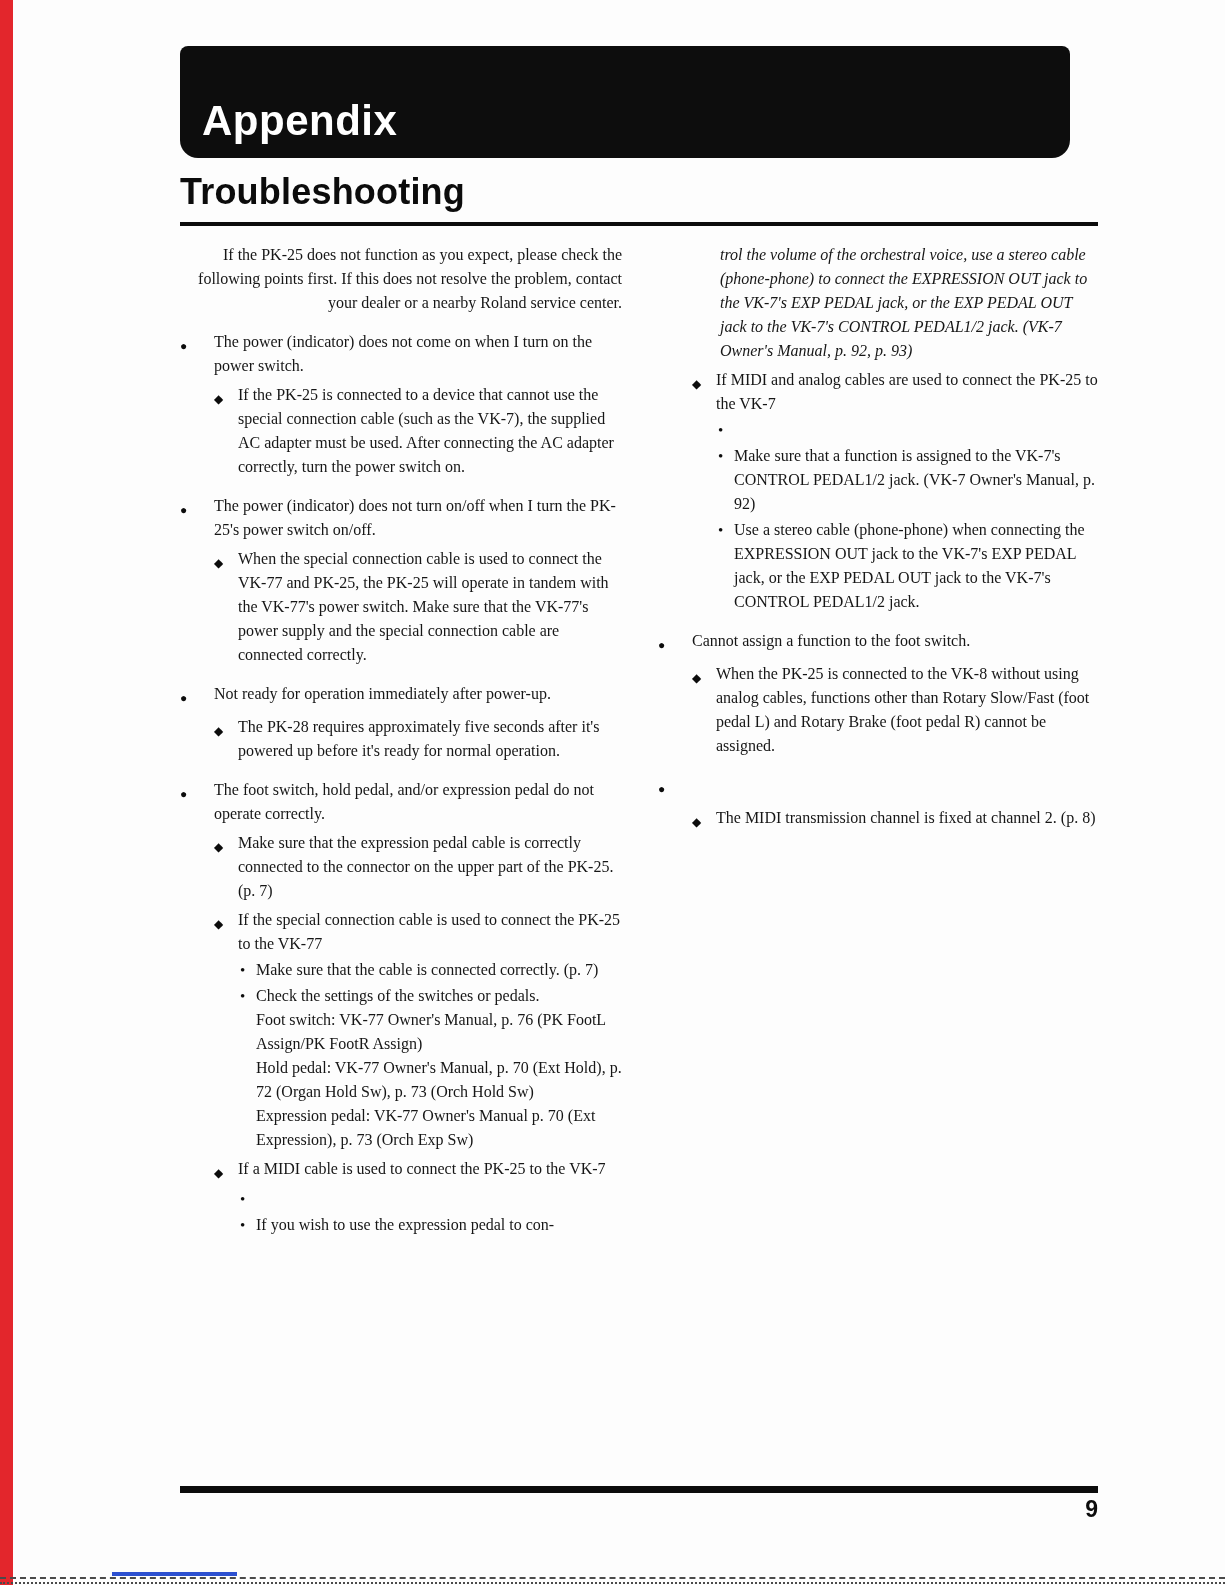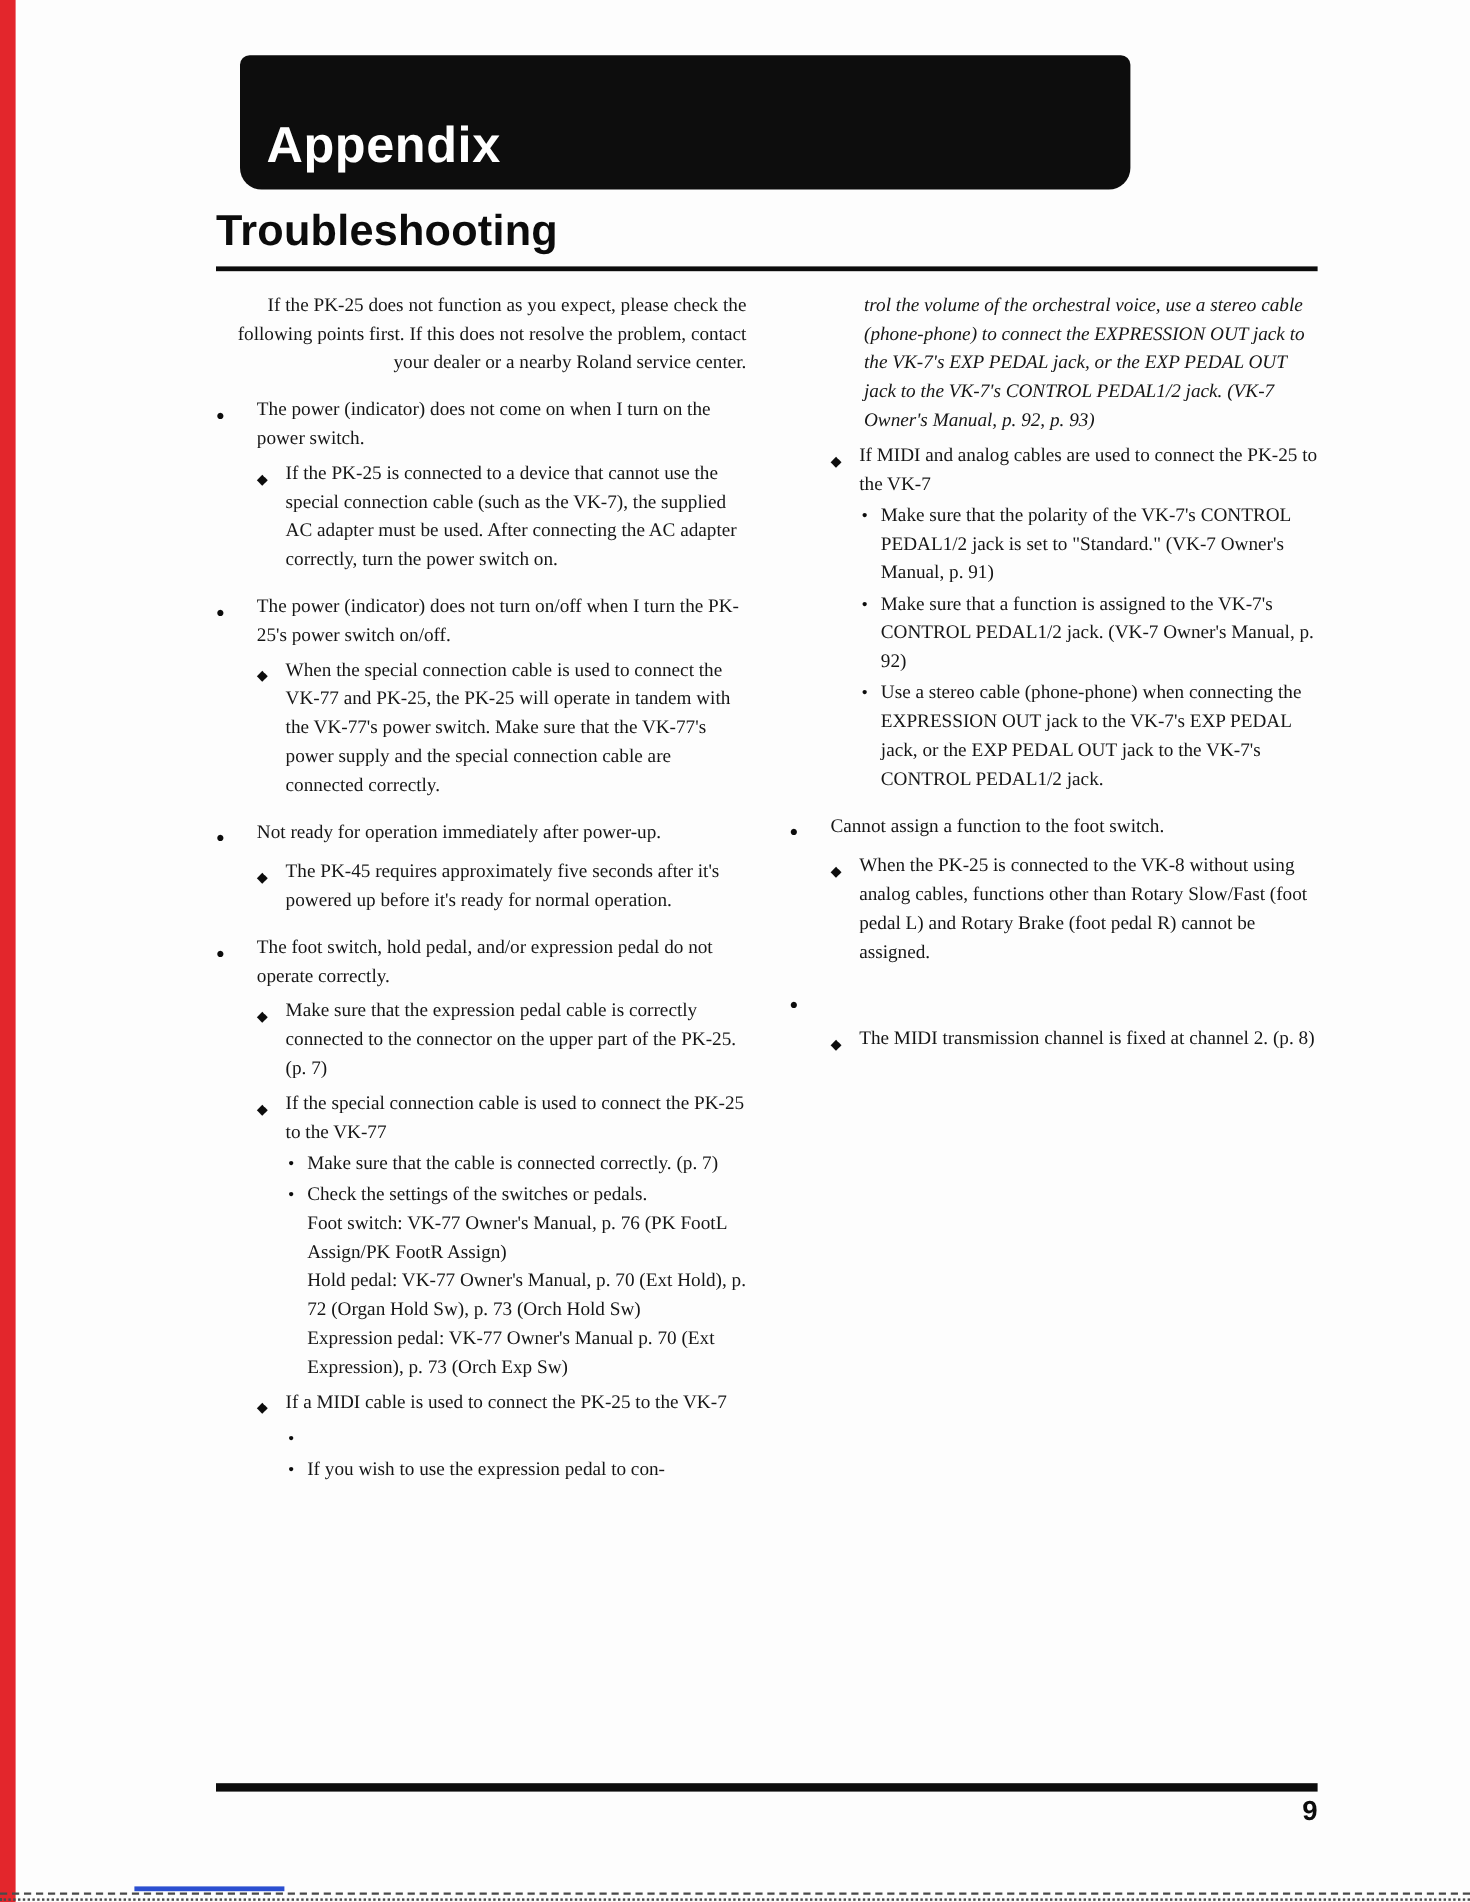--- a/index.html
+++ b/index.html
@@ -13,24 +13,24 @@
   body{
     width:1225px;height:1585px;position:relative;background:#fdfdfd;
     font-family:"Liberation Serif", serif;color:var(--ink);
     overflow:hidden;
   }
   .spine{
     position:absolute;left:0;top:0;width:13px;height:1585px;
     background:var(--spine-red);
   }
   .banner{
-    position:absolute;left:180px;top:46px;width:742px;height:112px;
+    position:absolute;left:180px;top:46px;width:890px;height:112px;
     background:var(--banner-black);
     border-radius:8px 8px 18px 18px;
-    display:flex;align-items:flex-end;margin-left:20px;
+    display:flex;align-items:flex-end;
   }
   .banner-title{
     color:#ffffff;font-family:"Liberation Sans", sans-serif;font-weight:bold;
     font-size:42px;line-height:1;margin:0 0 16px 22px;letter-spacing:0.5px;
   }
   .section-title{
     position:absolute;left:180px;top:172px;margin:0;
     font-family:"Liberation Sans", sans-serif;font-weight:bold;
     font-size:36px;line-height:1.1;color:#0c0c0c;letter-spacing:0.2px;text-align:center;
   }
@@ -102,21 +102,21 @@
         <div class="item item-solution">
           <span class="marker">◆</span>
           <span class="text">When the special connection cable is used to connect the VK-77 and PK-25, the PK-25 will operate in tandem with the VK-77's power switch. Make sure that the VK-77's power supply and the special connection cable are connected correctly.</span>
         </div>
         <div class="item item-problem">
           <span class="marker">●</span>
           <span class="text">Not ready for operation immediately after power-up.</span>
         </div>
         <div class="item item-solution">
           <span class="marker">◆</span>
-          <span class="text">The PK-45 requires approximately five seconds after it's powered up before it's ready for normal operation.</span>
+          <span class="text">The PK-28 requires approximately five seconds after it's powered up before it's ready for normal operation.</span>
         </div>
         <div class="item item-problem">
           <span class="marker">●</span>
           <span class="text">The foot switch, hold pedal, and/or expression pedal do not operate correctly.</span>
         </div>
         <div class="item item-solution">
           <span class="marker">◆</span>
           <span class="text">Make sure that the expression pedal cable is correctly connected to the connector on the upper part of the PK-25. (p. 7)</span>
         </div>
         <div class="item item-solution">
@@ -153,21 +153,20 @@
         <div class="item item-continuation">
           <span class="marker"></span>
           <span class="text">trol the volume of the orchestral voice, use a stereo cable (phone-phone) to connect the EXPRESSION OUT jack to the VK-7's EXP PEDAL jack, or the EXP PEDAL OUT jack to the VK-7's CONTROL PEDAL1/2 jack. (VK-7 Owner's Manual, p. 92, p. 93)</span>
         </div>
         <div class="item item-solution">
           <span class="marker">◆</span>
           <span class="text">If MIDI and analog cables are used to connect the PK-25 to the VK-7</span>
         </div>
         <div class="item item-detail">
           <span class="marker">•</span>
-          <span class="text">Make sure that the polarity of the VK-7's CONTROL PEDAL1/2 jack is set to "Standard." (VK-7 Owner's Manual, p. 91)</span>
         </div>
         <div class="item item-detail">
           <span class="marker">•</span>
           <span class="text">Make sure that a function is assigned to the VK-7's CONTROL PEDAL1/2 jack. (VK-7 Owner's Manual, p. 92)</span>
         </div>
         <div class="item item-detail">
           <span class="marker">•</span>
           <span class="text">Use a stereo cable (phone-phone) when connecting the EXPRESSION OUT jack to the VK-7's EXP PEDAL jack, or the EXP PEDAL OUT jack to the VK-7's CONTROL PEDAL1/2 jack.</span>
         </div>
         <div class="item item-problem">

